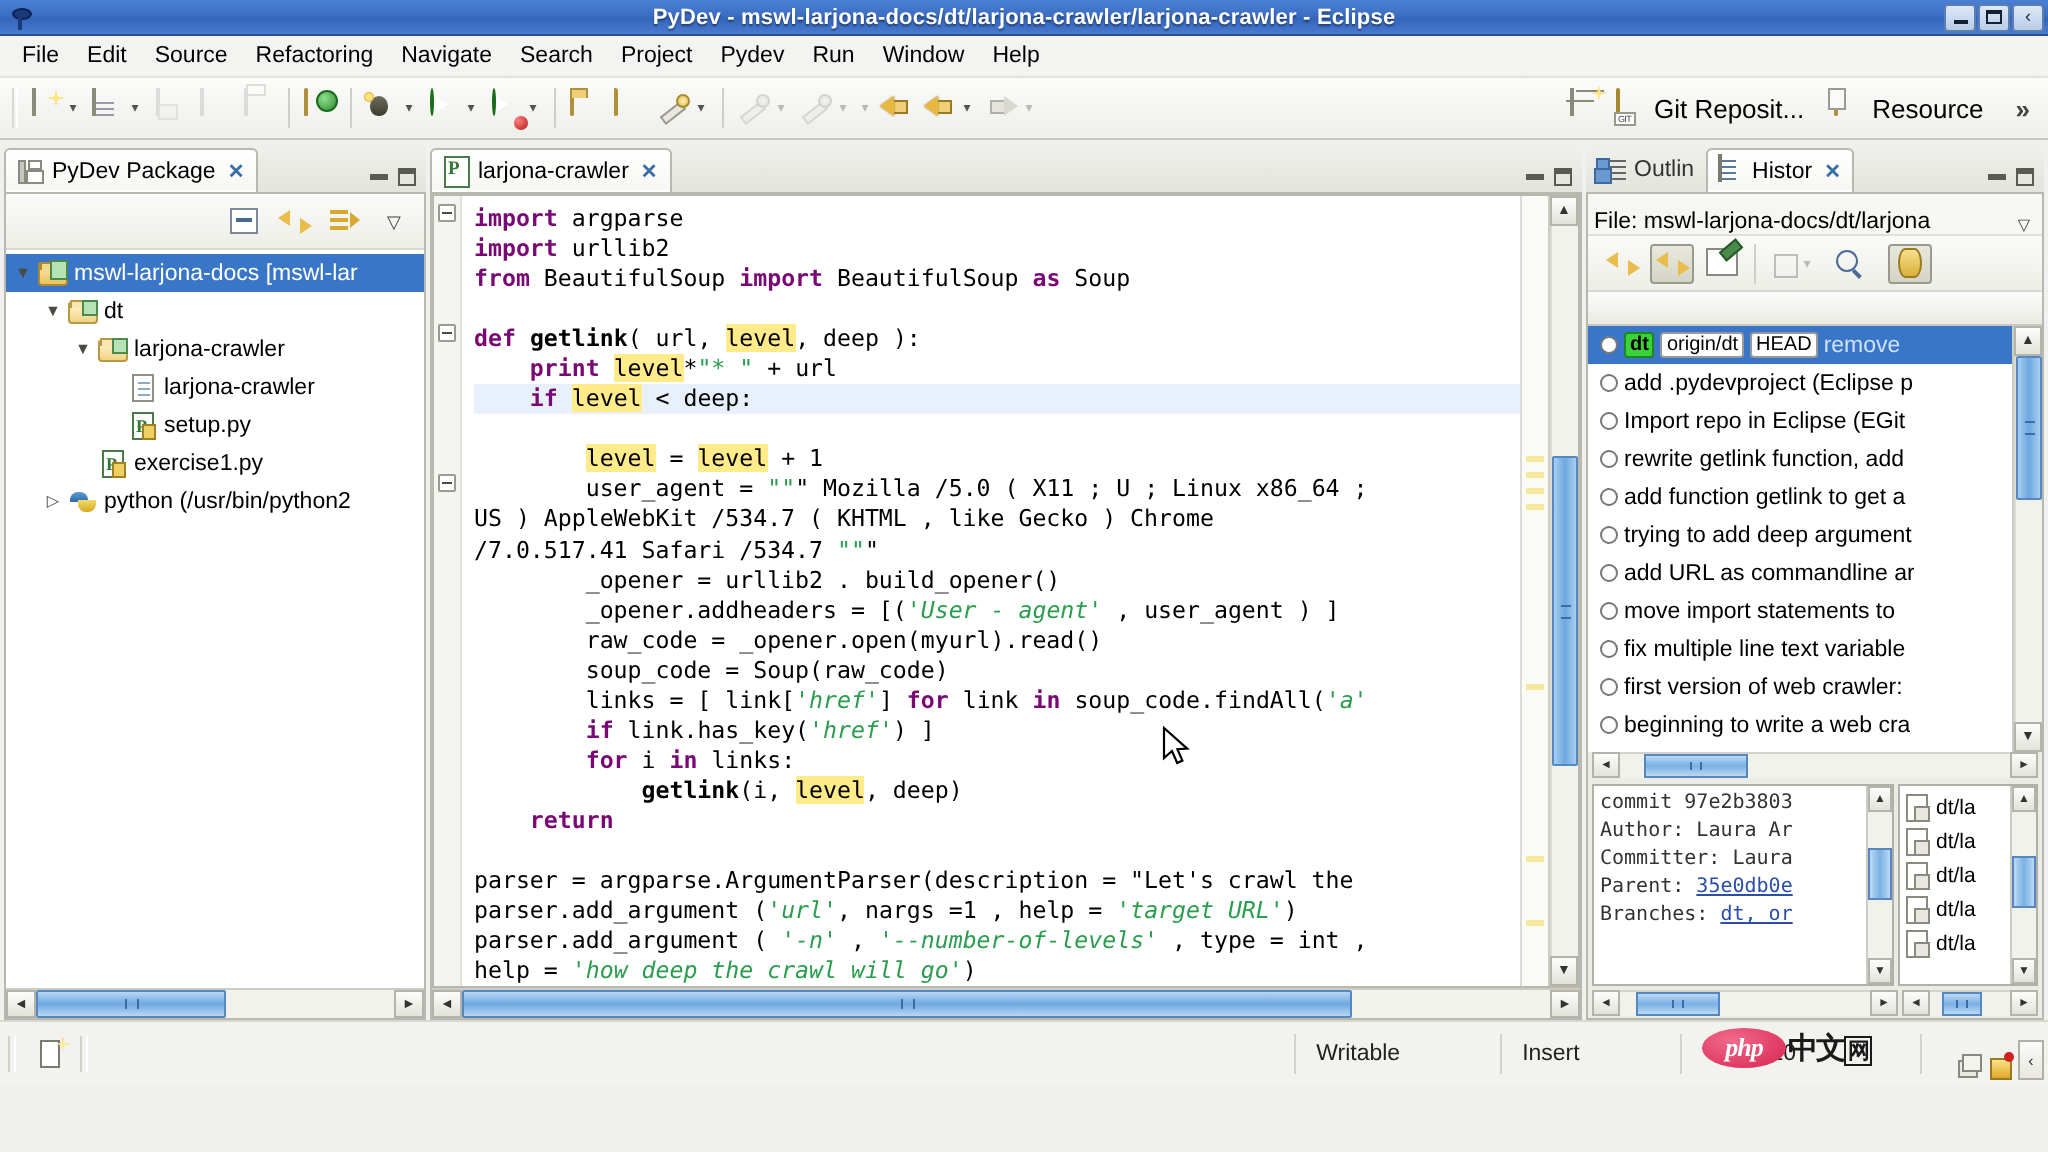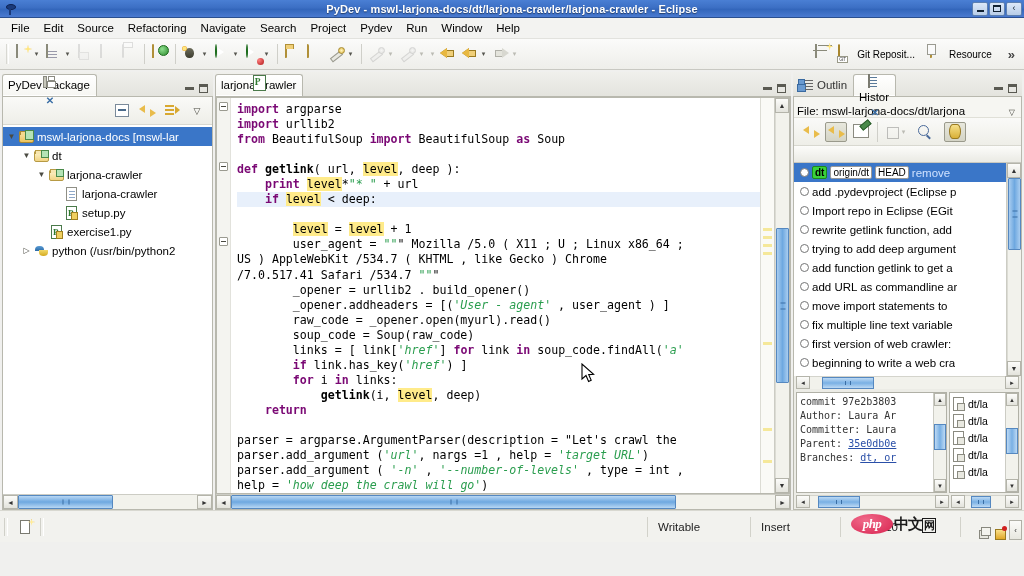--- a/index.html
+++ b/index.html
@@ -73,21 +73,21 @@
   .tb-sep { width:1px; height:20px; background:#cfcfc9; margin:0 4px; }
   .tb-grip { width:3px; height:20px; margin:0 3px;
     border-left:1px solid #d8d8d2; border-right:1px solid #fff; }
   .tb-item { display:flex; align-items:center; padding:1px 2px; height:24px; border-radius:2px;}
   .tb-ico { width:18px; height:18px; position:relative; display:inline-block; }
   .tb-arrow {
     width:9px; height:16px; display:flex; align-items:center; justify-content:center;
     font-size:7px; color:#55554e;
   }
   .tb-arrow.dim { color:#bbbbb4; }
-  .tb-label { font-size:10px; margin-left:3px; margin-right:4px;}
+  .tb-label { font-size:13px; margin-left:3px; margin-right:4px;}
   .pill {
     display:flex; align-items:center; height:22px; padding:0 5px 0 2px;
     border:1px solid transparent; border-radius:3px;
   }
   #tb-right{ margin-left:auto; display:flex; align-items:center; }
   #tb-chev{ font-size:13px; color:#444; font-weight:bold; padding:0 6px; }
 
   
   .ic-newfile{ background:#fff; border:1px solid #8a8a7a; width:13px;height:15px; margin:2px 0 0 2px;}
   .ic-newfile::after{content:"";position:absolute;right:0;top:0;width:8px;height:8px;
@@ -163,21 +163,20 @@
   .vtab {
     display:flex; align-items:center; gap:4px;
     height:22px; padding:0 6px 0 5px; font-size:11.5px;
     border-top-left-radius:3px; border-top-right-radius:3px;
     position:relative;
   }
   .vtab.active {
     background: linear-gradient(to bottom,#ffffff,#f6f6f2);
     border:1px solid #b8b8ae; border-bottom:none;
     box-shadow:0 -1px 0 #fff inset;
-    flex-direction:column;
   }
   .vtab.inactive { color:#333; }
   .vtab .close-x { font-size:10px; color:#3a6ea5; font-weight:bold; margin-left:2px;}
   .vtab-ctrl { margin-left:auto; display:flex; align-items:center; gap:5px; padding:0 5px 3px 0;}
   .ctrl-min{ width:9px;height:3px;background:#5a5a52;}
   .ctrl-max{ width:9px;height:9px;border:1px solid #5a5a52;border-top-width:3px;}
   .view-body { flex:1; display:flex; flex-direction:column; border:1px solid #b8b8ae; background:#fff; overflow:hidden;}
   .view-toolbar {
     height:28px; display:flex; align-items:center; justify-content:flex-end; gap:3px;
     padding:0 4px; background:linear-gradient(to bottom,#fafaf8,#eeeee8);
@@ -723,25 +722,25 @@
             <div class="hrow">
               <span class="hdot"></span>
               <span class="hmsg">Import repo in Eclipse (EGit</span>
             </div>
             <div class="hrow">
               <span class="hdot"></span>
               <span class="hmsg">rewrite getlink function, add</span>
             </div>
             <div class="hrow">
               <span class="hdot"></span>
+              <span class="hmsg">add function getlink to get a</span>
+            </div>
+            <div class="hrow">
+              <span class="hdot"></span>
               <span class="hmsg">trying to add deep argument</span>
-            </div>
-            <div class="hrow">
-              <span class="hdot"></span>
-              <span class="hmsg">add function getlink to get a</span>
             </div>
             <div class="hrow">
               <span class="hdot"></span>
               <span class="hmsg">add URL as commandline ar</span>
             </div>
             <div class="hrow">
               <span class="hdot"></span>
               <span class="hmsg">move import statements to </span>
             </div>
             <div class="hrow">

